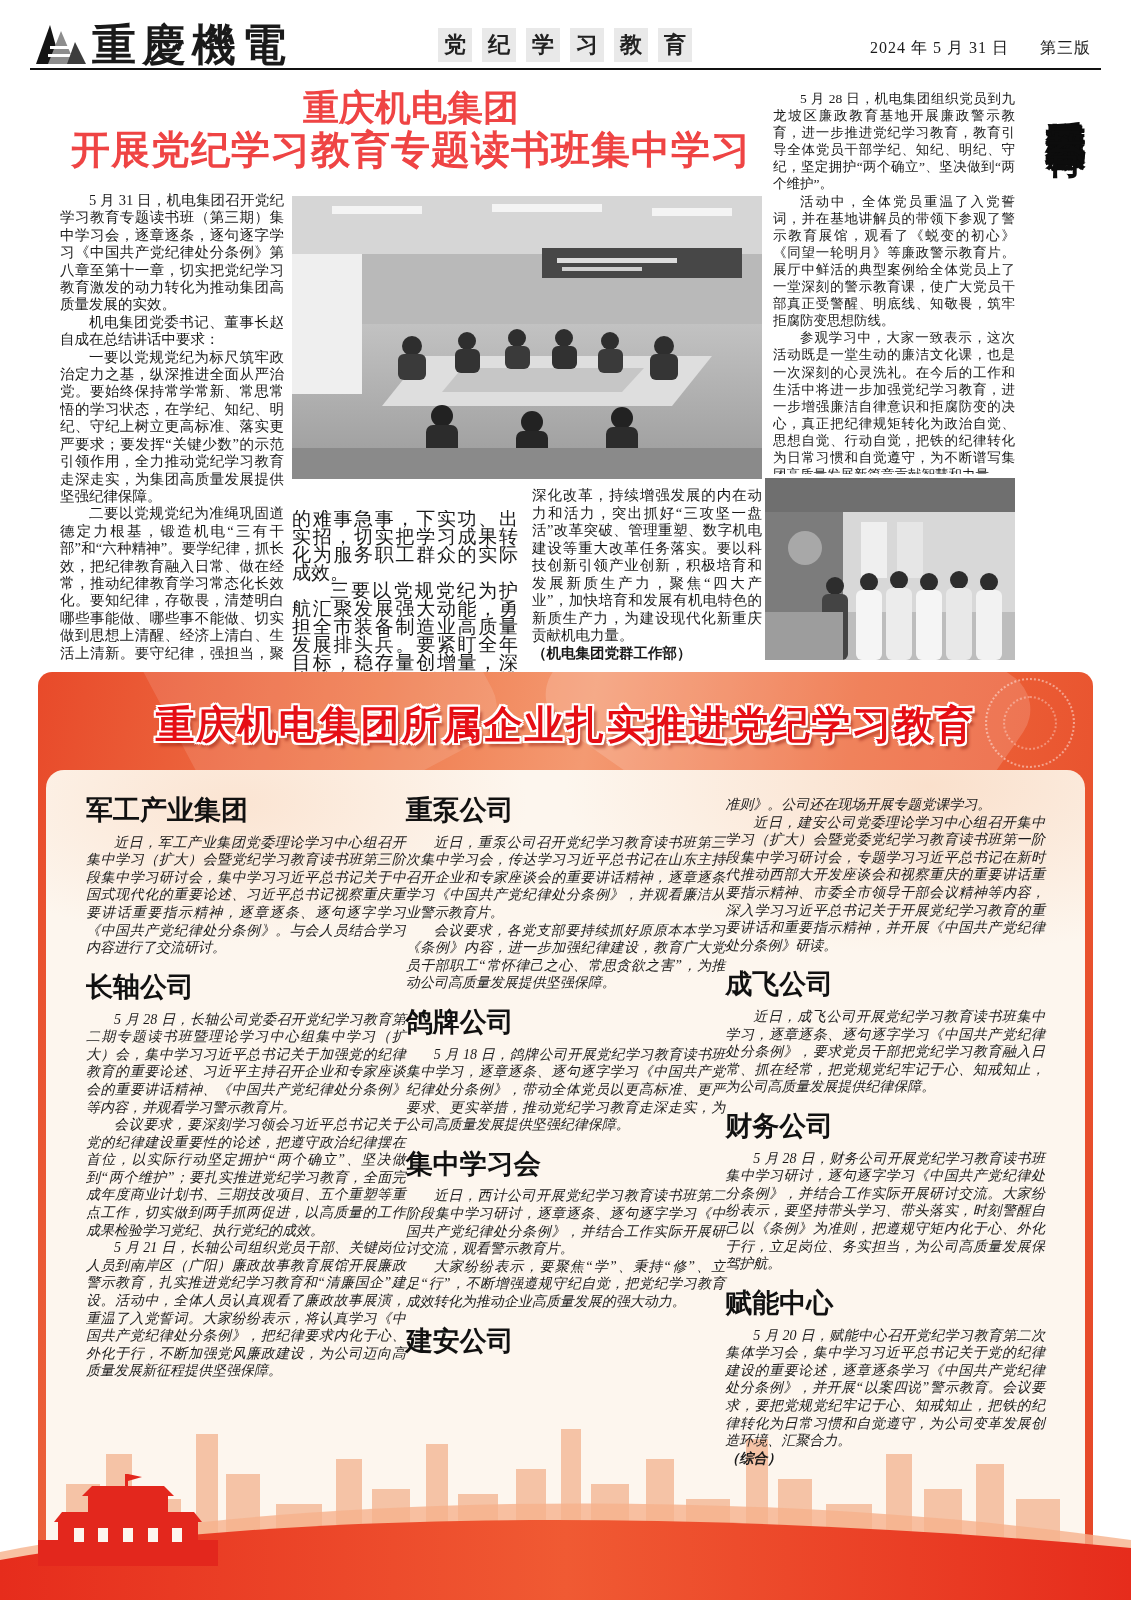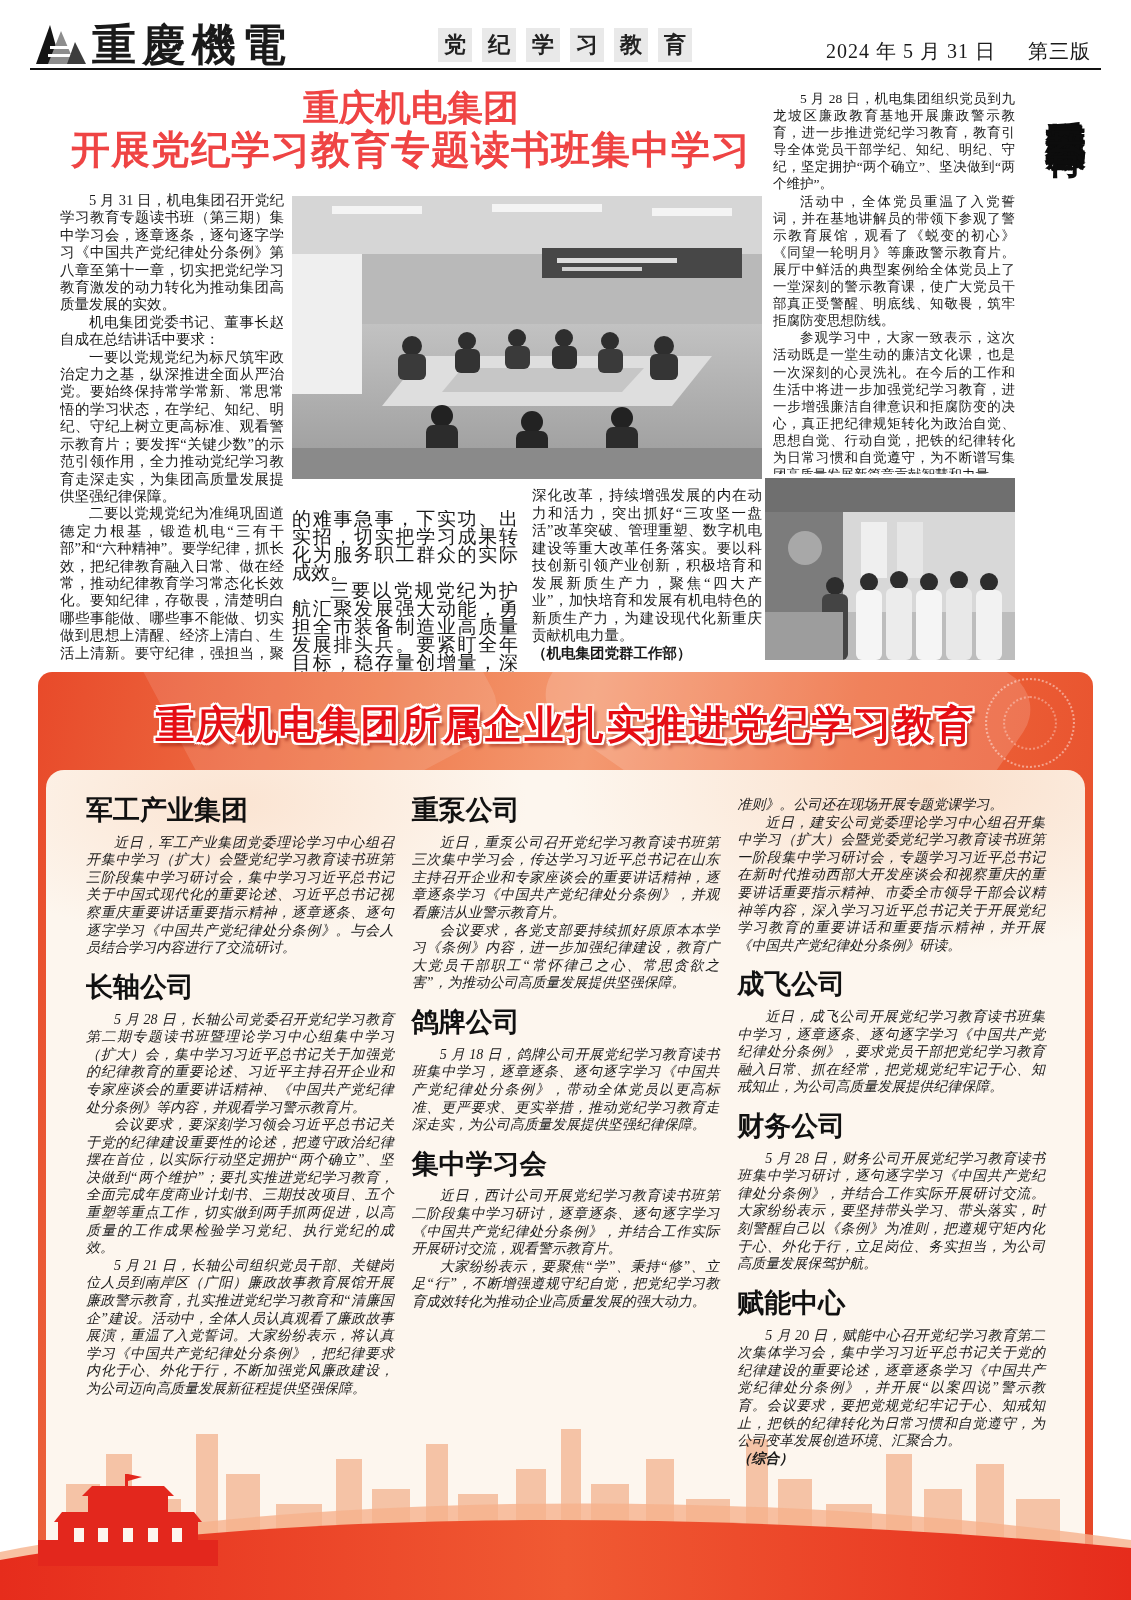--- a/index.html
+++ b/index.html
@@ -7,21 +7,21 @@
         overflow:hidden;font-family:"Liberation Serif", serif;color:#1a1a1a;}
 
   
   .masthead{position:absolute;left:0;top:0;width:100%;height:70px;}
   .logo{position:absolute;left:36px;top:22px;}
   .paper-name{position:absolute;left:92px;top:16px;font-size:44px;font-weight:900;
               letter-spacing:6px;font-family:"Liberation Serif",serif;}
   .section-boxes{position:absolute;left:400px;top:28px;width:330px;display:flex;gap:10px;justify-content:center;}
   .section-boxes .box{width:34px;height:34px;background:#e9e9e9;color:#222;font-weight:700;
         font-size:22px;line-height:34px;text-align:center;font-family:"Liberation Serif",serif;}
-  .mast-date{position:absolute;right:40px;top:38px;font-size:20px;letter-spacing:1px;}
+  .mast-date{position:absolute;right:40px;top:38px;font-size:16px;letter-spacing:1px;}
   .mast-date .edition{margin-left:26px;}
   .mast-rule{position:absolute;left:30px;right:30px;top:68px;height:2px;background:#111;}
 
   
   .a1-title{position:absolute;left:60px;top:88px;width:702px;text-align:center;
             font-family:"Liberation Sans",sans-serif;font-weight:900;color:#ef4444;}
   .a1-title .t1{font-size:36px;line-height:1.1;}
   .a1-title .t2{font-size:39px;line-height:1.15;letter-spacing:1px;}
   .bodytext p{margin:0;text-align:justify;}
   .ind{text-indent:2em;}
@@ -60,21 +60,21 @@
       font-family:"Liberation Sans",sans-serif;font-weight:900;font-size:39px;letter-spacing:2px;
       color:#e60e15;
       text-shadow:-2px -2px 0 #fff,2px -2px 0 #fff,-2px 2px 0 #fff,2px 2px 0 #fff,
                   0 -2px 0 #fff,0 2px 0 #fff,-2px 0 0 #fff,2px 0 0 #fff,4px 5px 3px rgba(130,10,0,.45);}
   .feature-content{position:absolute;left:8px;right:8px;top:98px;bottom:0;
       background:
         radial-gradient(420px 200px at 18% 4%,#fbe4d2 0%,rgba(251,228,210,0) 70%),
         radial-gradient(520px 240px at 85% 2%,#fae0cc 0%,rgba(250,224,204,0) 70%),
         #fdf6ee;
       border-radius:18px 18px 0 0;}
-  .feature-cols{position:relative;z-index:2;display:flex;gap:18px;padding:26px 40px 0 40px;}
+  .feature-cols{position:relative;z-index:2;display:flex;padding:26px 40px 0 40px;}
   .fcol{flex:1;font-size:14px;line-height:17.6px;}
   .fcol h3{margin:16px 0 8px 0;font-family:"Liberation Sans",sans-serif;font-weight:900;
       font-size:27px;color:#111;line-height:1.1;}
   .fcol h3.first{margin-top:0;}
   .fcol p{margin:0;text-align:justify;font-style:italic;}
   .f-byline{text-align:right;font-weight:700;}
 
   .skyline{position:absolute;left:0;right:0;bottom:46px;height:150px;z-index:1;opacity:.55;}
   .wave-back{position:absolute;left:0;bottom:0;width:1131px;height:118px;z-index:3;}
   .wave-front{position:absolute;left:0;bottom:0;width:1131px;height:92px;z-index:4;}
@@ -115,21 +115,21 @@
   </div>
 
   <div class="a1-title">
     <div class="t1">重庆机电集团</div>
     <div class="t2">开展党纪学习教育专题读书班集中学习</div>
   </div>
 
   <div class="a1-col1 bodytext">
     <p class="ind">5 月 31 日，机电集团召开党纪学习教育专题读书班（第三期）集中学习会，逐章逐条，逐句逐字学习《中国共产党纪律处分条例》第八章至第十一章，切实把党纪学习教育激发的动力转化为推动集团高质量发展的实效。</p>
     <p class="ind">机电集团党委书记、董事长赵自成在总结讲话中要求：</p>
-    <p class="ind">一要以党规党纪为标尺筑牢政治定力之基，纵深推进全面从严治党。要始终保持常学常新、常思常悟的学习状态，在学纪、知纪、明纪、守纪上树立更高标准、观看警示教育片；要发挥“关键少数”的示范引领作用，全力推动党纪学习教育走深走实，为集团高质量发展提供坚强纪律保障。</p>
+    <p class="ind">一要以党规党纪为标尺筑牢政治定力之基，纵深推进全面从严治党。要始终保持常学常新、常思常悟的学习状态，在学纪、知纪、明纪、守纪上树立更高标准、落实更严要求；要发挥“关键少数”的示范引领作用，全力推动党纪学习教育走深走实，为集团高质量发展提供坚强纪律保障。</p>
     <p class="ind">二要以党规党纪为准绳巩固道德定力根基，锻造机电“三有干部”和“六种精神”。要学纪律，抓长效，把纪律教育融入日常、做在经常，推动纪律教育学习常态化长效化。要知纪律，存敬畏，清楚明白哪些事能做、哪些事不能做、切实做到思想上清醒、经济上清白、生活上清新。要守纪律，强担当，聚焦职工群众最烦心最揪心</p>
   </div>
 
   <div class="a1-photo photo-frame">
     <svg width="470" height="283" viewBox="0 0 470 283">
       <defs>
         <linearGradient id="pg1" x1="0" y1="0" x2="0" y2="1">
           <stop offset="0" stop-color="#e3e3e3"></stop>
             <stop offset="1" stop-color="#9a9a9a"></stop>
         </linearGradient>
@@ -261,20 +261,21 @@
 
         <div class="fcol">
           <h3 class="first">重泵公司</h3>
           <p class="ind">近日，重泵公司召开党纪学习教育读书班第三次集中学习会，传达学习习近平总书记在山东主持召开企业和专家座谈会的重要讲话精神，逐章逐条学习《中国共产党纪律处分条例》，并观看廉洁从业警示教育片。</p>
           <p class="ind">会议要求，各党支部要持续抓好原原本本学习《条例》内容，进一步加强纪律建设，教育广大党员干部职工“常怀律己之心、常思贪欲之害”，为推动公司高质量发展提供坚强保障。</p>
           <h3>鸽牌公司</h3>
           <p class="ind">5 月 18 日，鸽牌公司开展党纪学习教育读书班集中学习，逐章逐条、逐句逐字学习《中国共产党纪律处分条例》，带动全体党员以更高标准、更严要求、更实举措，推动党纪学习教育走深走实，为公司高质量发展提供坚强纪律保障。</p>
           <h3>集中学习会</h3>
           <p class="ind">近日，西计公司开展党纪学习教育读书班第二阶段集中学习研讨，逐章逐条、逐句逐字学习《中国共产党纪律处分条例》，并结合工作实际开展研讨交流，观看警示教育片。</p>
           <p class="ind">大家纷纷表示，要聚焦“学”、秉持“修”、立足“行”，不断增强遵规守纪自觉，把党纪学习教育成效转化为推动企业高质量发展的强大动力。</p>
+          <h3>建安公司</h3>
         </div>
 
         <div class="fcol">
           <p>准则》。公司还在现场开展专题党课学习。</p>
           <p class="ind">近日，建安公司党委理论学习中心组召开集中学习（扩大）会暨党委党纪学习教育读书班第一阶段集中学习研讨会，专题学习习近平总书记在新时代推动西部大开发座谈会和视察重庆的重要讲话重要指示精神、市委全市领导干部会议精神等内容，深入学习习近平总书记关于开展党纪学习教育的重要讲话和重要指示精神，并开展《中国共产党纪律处分条例》研读。</p>
           <h3>成飞公司</h3>
           <p class="ind">近日，成飞公司开展党纪学习教育读书班集中学习，逐章逐条、逐句逐字学习《中国共产党纪律处分条例》，要求党员干部把党纪学习教育融入日常、抓在经常，把党规党纪牢记于心、知戒知止，为公司高质量发展提供纪律保障。</p>
           <h3>财务公司</h3>
           <p class="ind">5 月 28 日，财务公司开展党纪学习教育读书班集中学习研讨，逐句逐字学习《中国共产党纪律处分条例》，并结合工作实际开展研讨交流。大家纷纷表示，要坚持带头学习、带头落实，时刻警醒自己以《条例》为准则，把遵规守矩内化于心、外化于行，立足岗位、务实担当，为公司高质量发展保驾护航。</p>
           <h3>赋能中心</h3>

